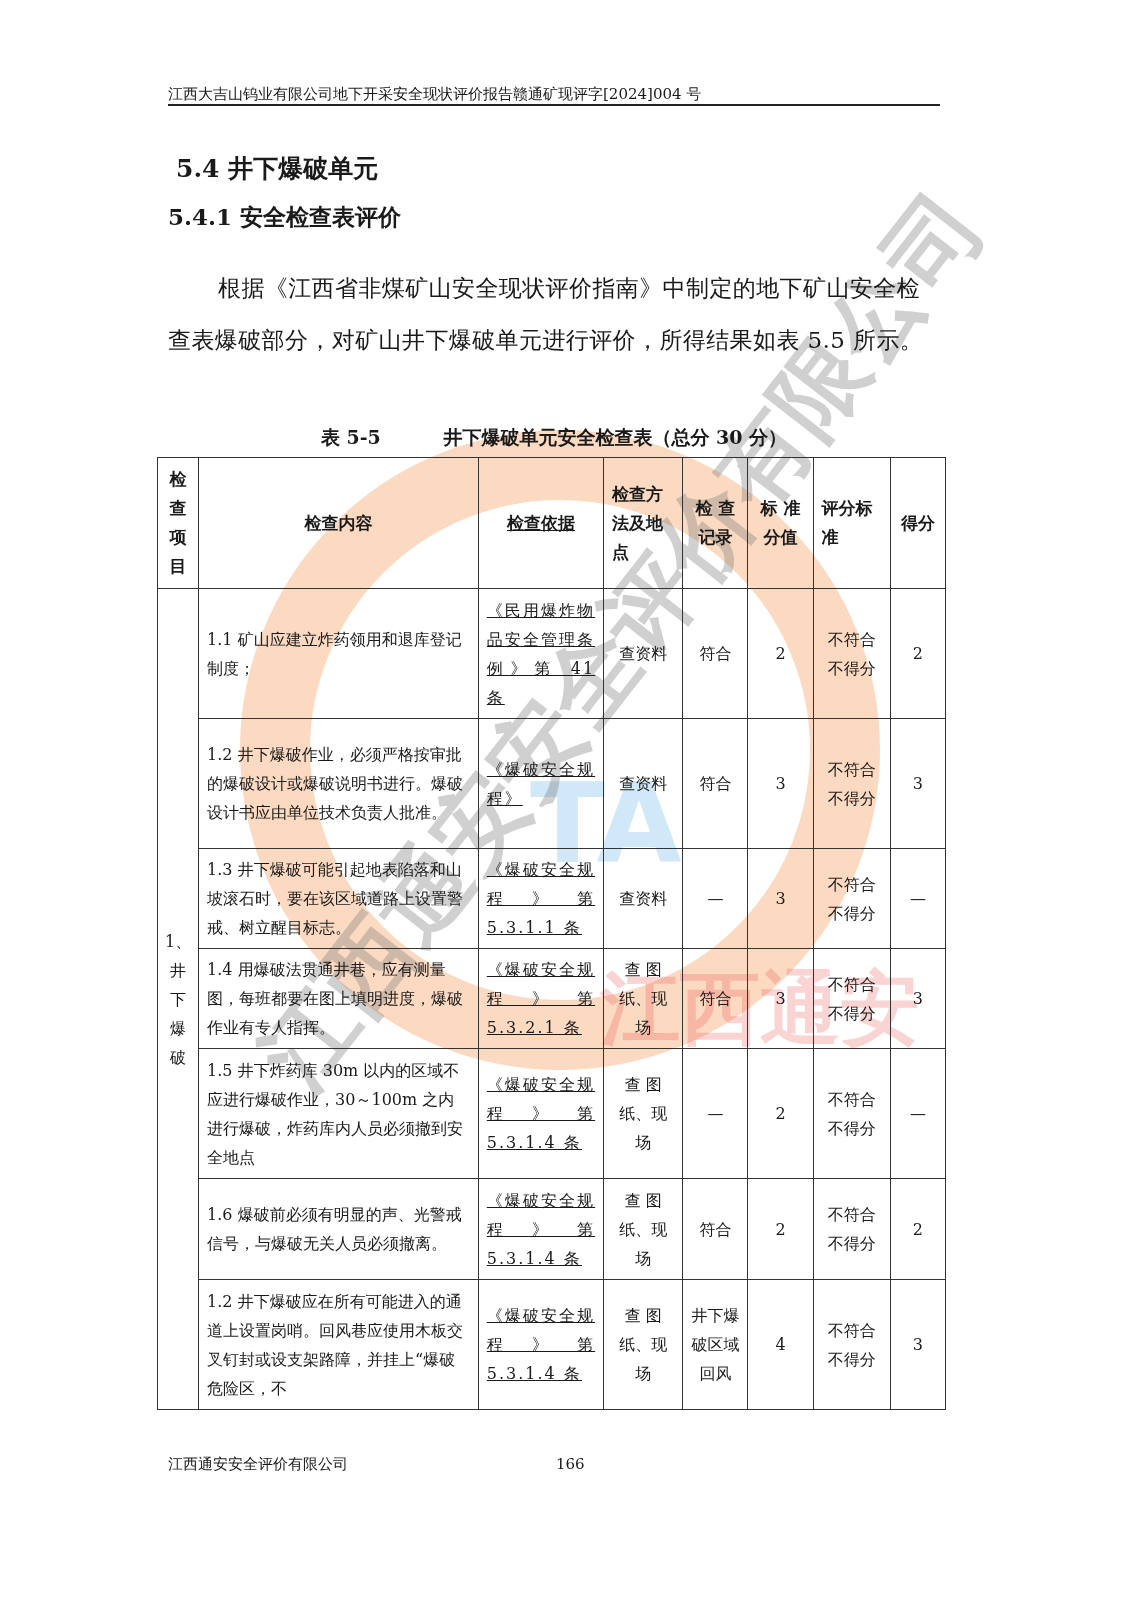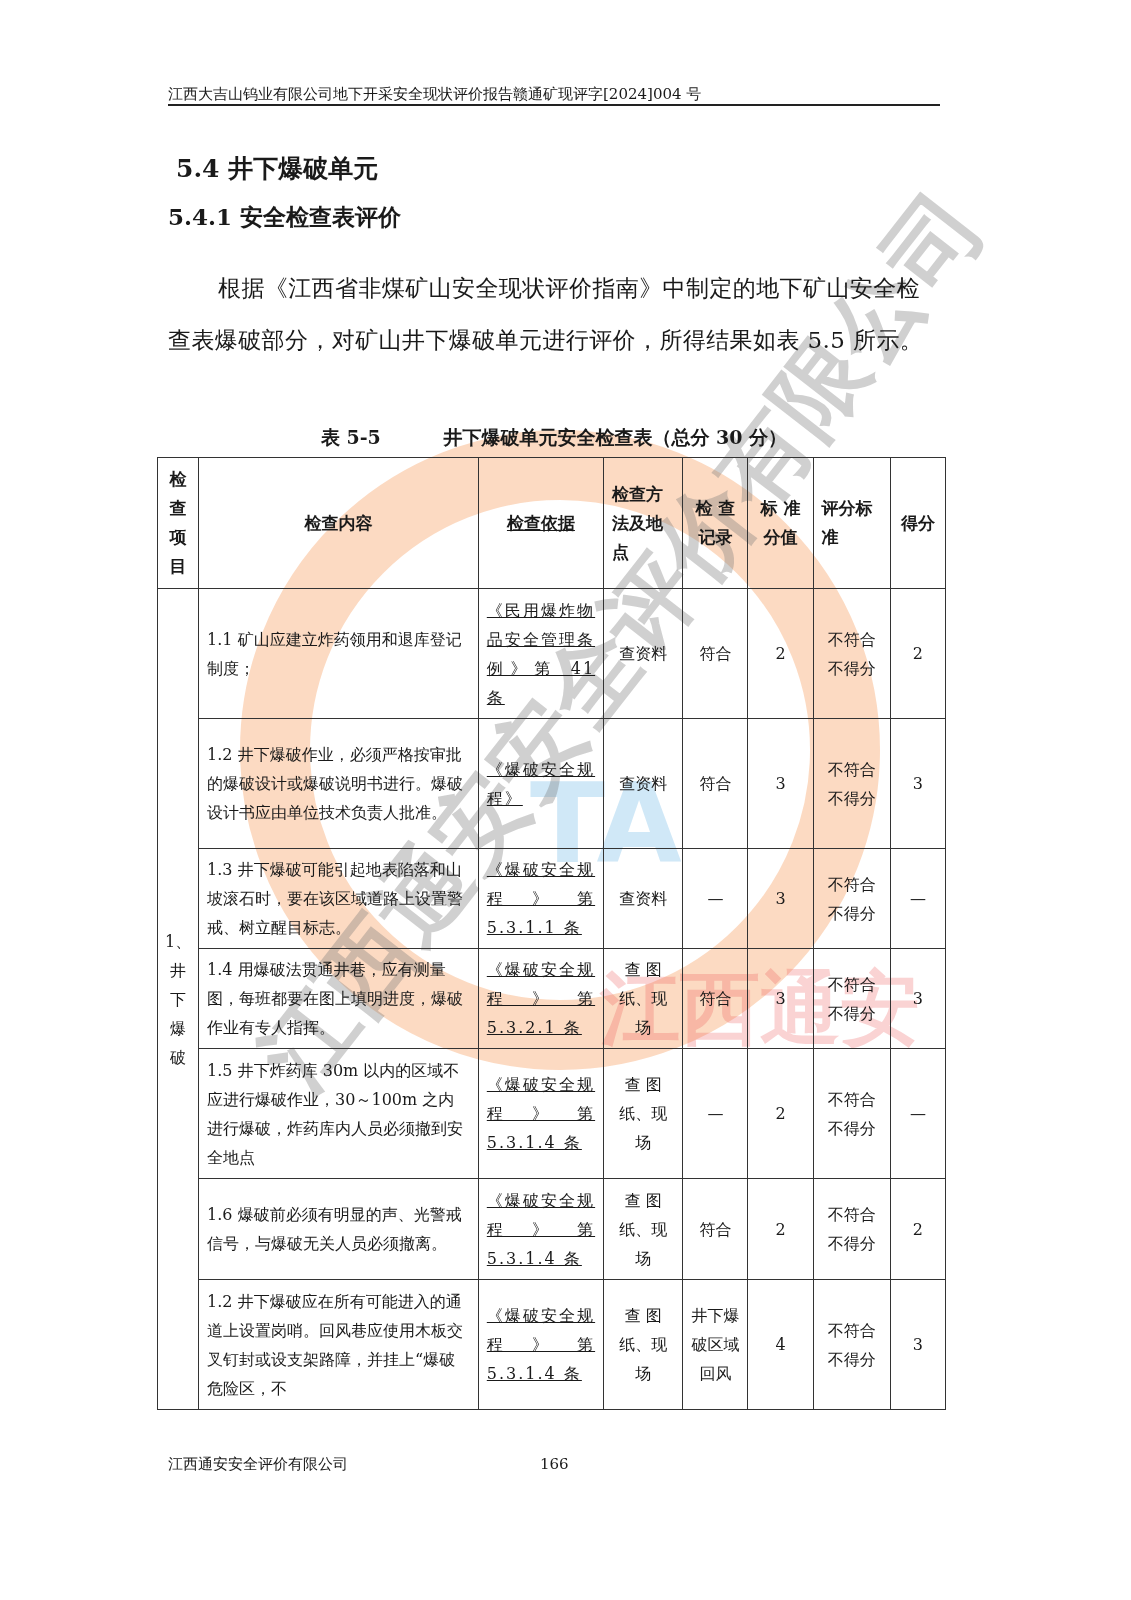--- a/index.html
+++ b/index.html
@@ -26,21 +26,21 @@
   .c-basis { width: 108px; text-align: justify; letter-spacing: 2px; text-decoration: underline; }
   .c-method { width: 62px; text-align: center; }
   .c-record { width: 48px; text-align: center; }
   .c-std { width: 48px; text-align: center; }
   .c-rule { width: 60px; text-align: center; }
   .c-score { width: 38px; text-align: center; }
   th.c-content, th.c-basis { text-align: center; letter-spacing: 0; }
   th.c-method, th.c-rule { text-align: left; }
   .vert { writing-mode: horizontal-tb; line-height: 29px; word-break: break-all; }
   .footer-left { position: absolute; left: 168px; top: 1455px; font-size: 15px; }
-  .footer-page { position: absolute; left: 540px; top: 1455px; font-size: 15px; }
+  .footer-page { position: absolute; left: 556px; top: 1455px; font-size: 15px; }
   .wm { position: absolute; pointer-events: none; }
   .wm-ring { left: 240px; top: 430px; width: 640px; height: 640px; border-radius: 50%;
              border: 70px solid rgba(245, 150, 80, 0.35); box-sizing: border-box; }
   .wm-text { left: 90px; top: 620px; font-size: 92px; color: rgba(120,120,120,0.35);
              transform: rotate(-52deg); transform-origin: center; white-space: nowrap;
              font-family: "DejaVu Sans", sans-serif; font-weight: bold; width: 1000px; }
   .wm-red { left: 600px; top: 956px; font-size: 80px; color: rgba(235, 80, 80, 0.25);
             font-family: "DejaVu Sans", sans-serif; font-weight: bold; }
   .wm-blue { left: 530px; top: 760px; font-size: 110px; color: rgba(100, 180, 230, 0.3);
              font-family: "DejaVu Sans", sans-serif; font-weight: bold; }

